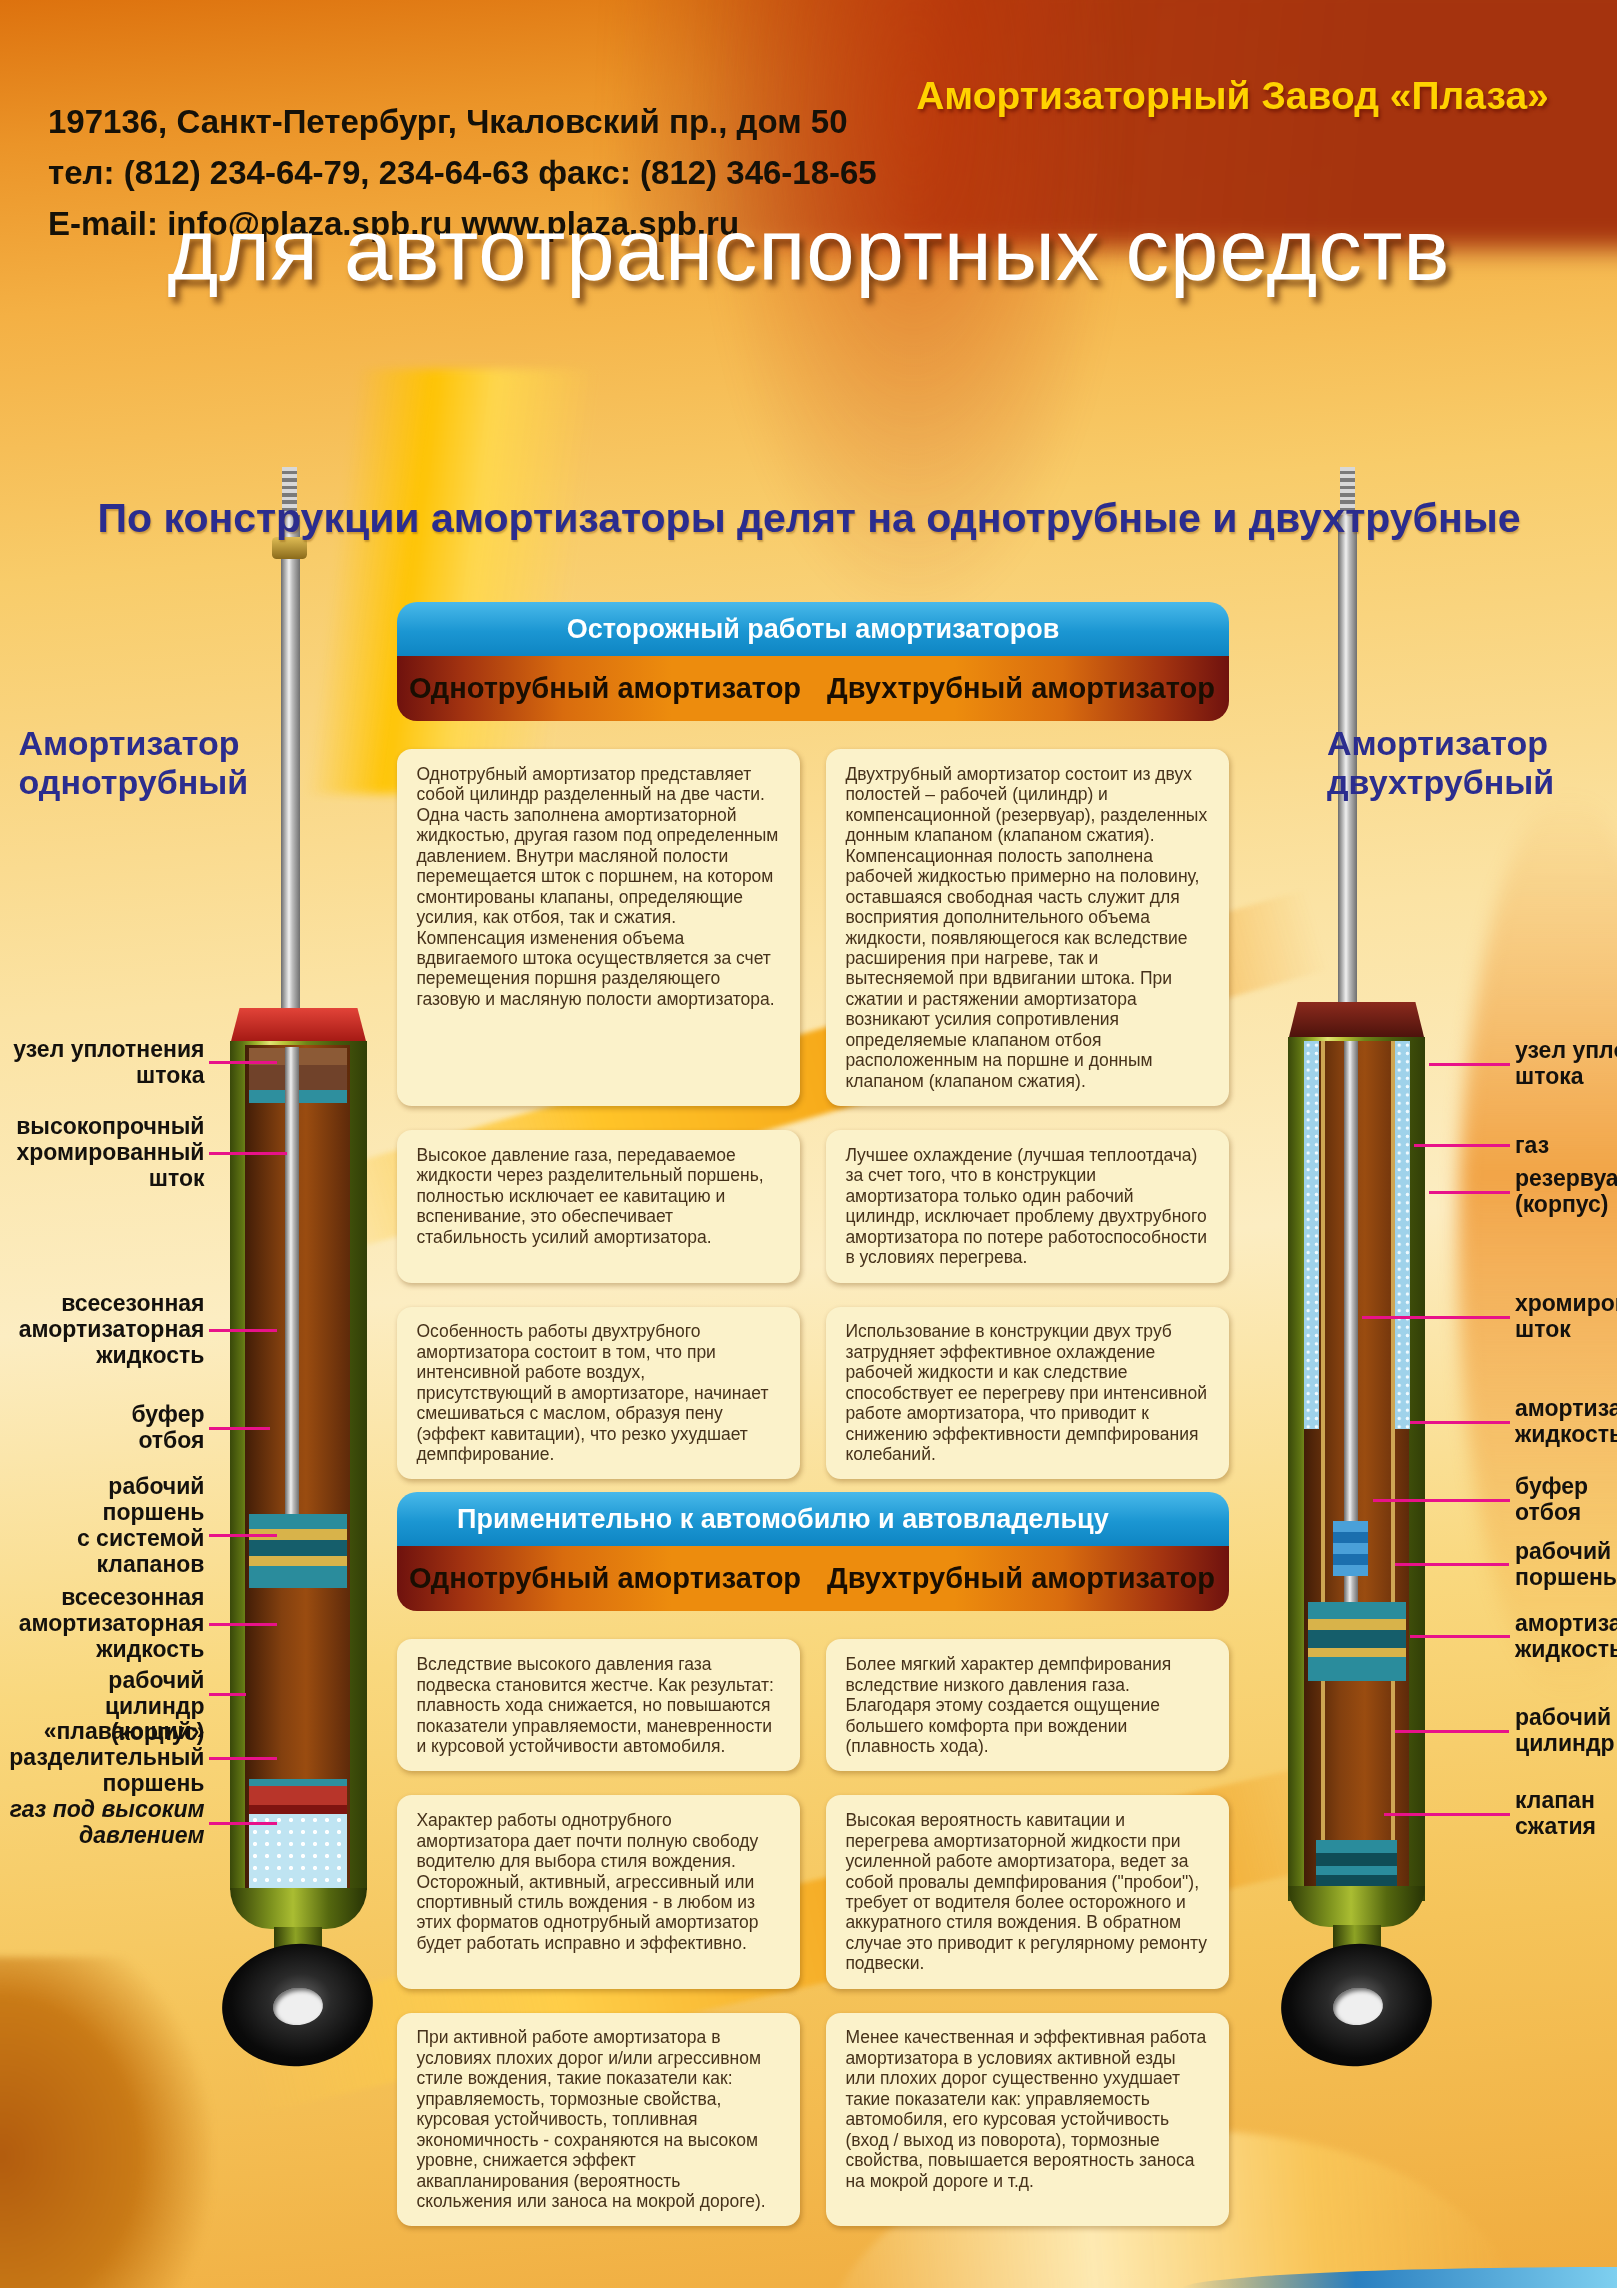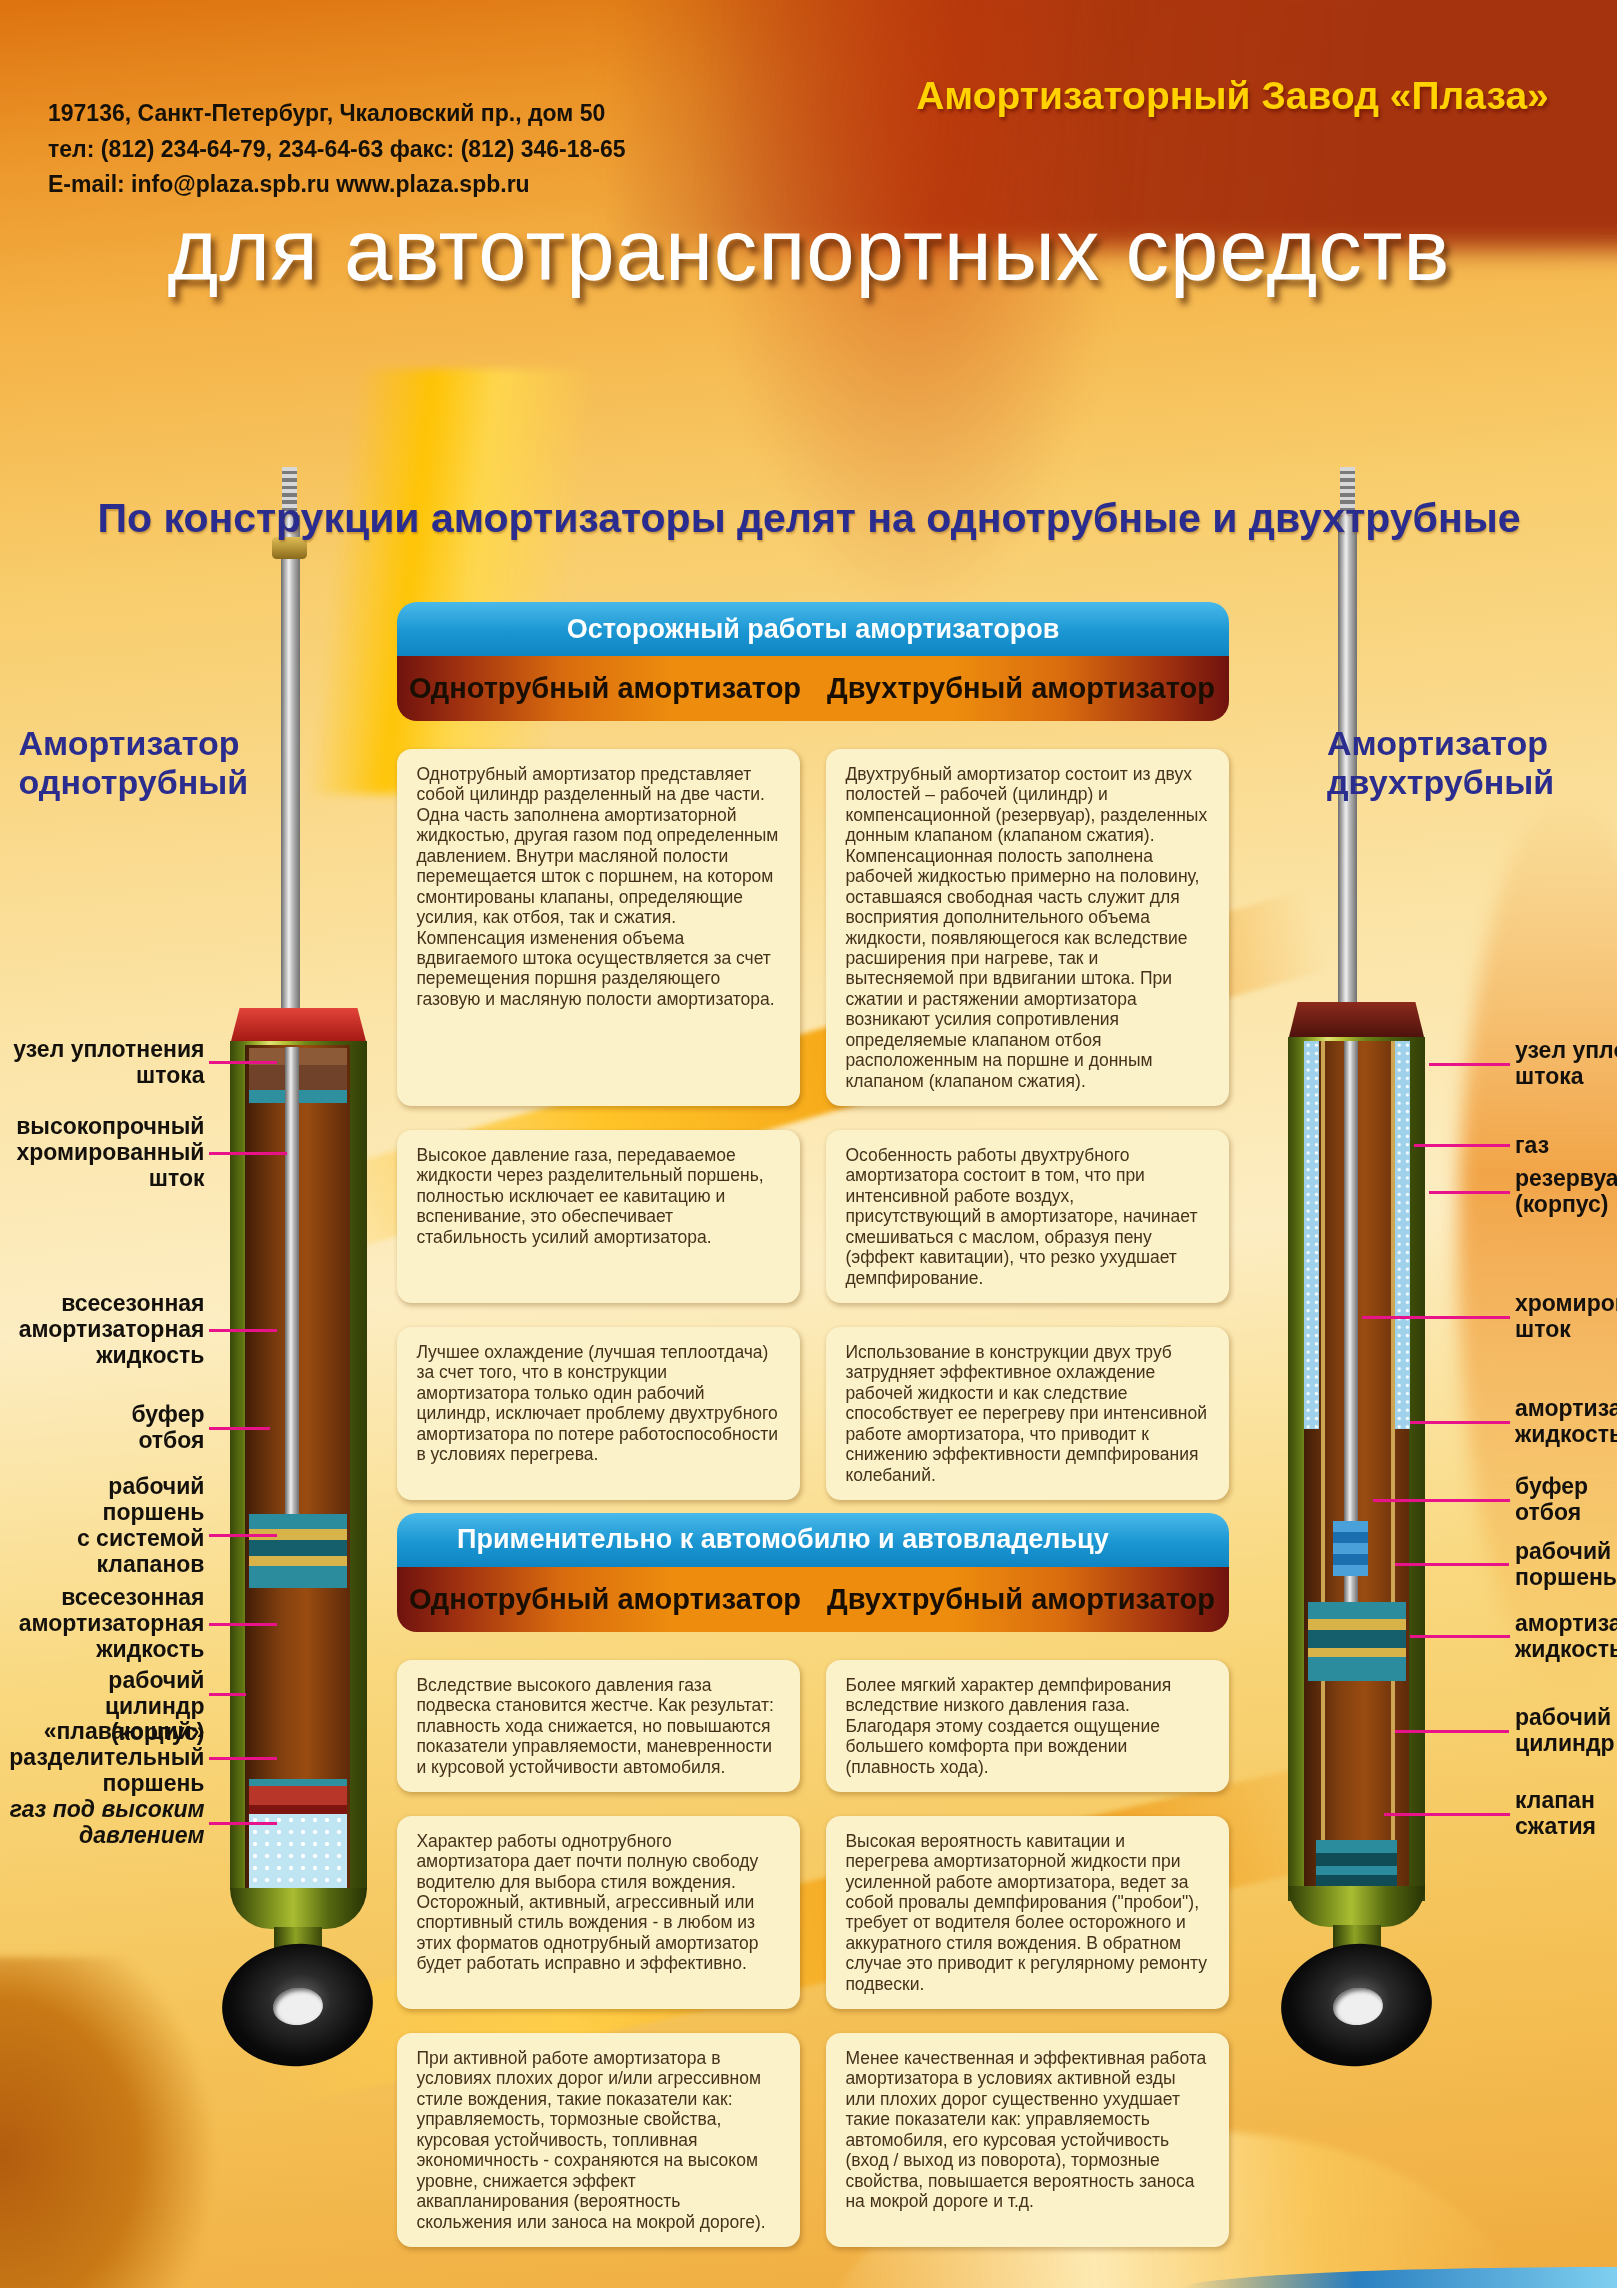--- a/index.html
+++ b/index.html
@@ -3,21 +3,21 @@
 <meta charset="utf-8">
 <style>
   html,body{margin:0;padding:0;}
   .page{position:relative;width:1618px;height:2289px;overflow:hidden;
         font-family:"Liberation Sans",sans-serif;
         background:linear-gradient(175deg,#dd720e 0%,#eb9428 6%,#f4b044 13%,#f8cc6a 24%,
                    #fbe3a4 42%,#fcedc2 55%,#f9d87e 70%,#f5c45a 84%,#f0ab3e 100%);}
   .bg{position:absolute;z-index:0;}
   
   .contact{position:absolute;left:48px;top:96px;z-index:3;font-weight:bold;
-           font-size:23px;line-height:1.55;color:#151108;}
+           font-size:33px;line-height:1.55;color:#151108;}
   .company{position:absolute;left:868px;top:72px;width:729px;z-index:3;text-align:center;
            font-weight:bold;font-size:39px;line-height:1.22;color:#ffd200;
            text-shadow:1.8px 2.8px 3.7px rgba(90,10,0,.55);}
   .main-title{position:absolute;left:0;top:201px;width:1618px;z-index:3;text-align:center;
            color:#ffffff;font-size:87px;line-height:1.13;font-weight:normal;letter-spacing:0.9px;
            text-shadow:4.6px 5.5px 6.5px rgba(75,28,0,.7);}
   .subtitle{position:absolute;left:0;top:495px;width:1618px;z-index:3;text-align:center;
            font-weight:bold;font-size:41px;color:#2b2d8e;text-shadow:0.9px 1.8px 1.8px rgba(120,70,0,.35);}
   
   .tables{position:absolute;left:397px;top:602px;width:832px;z-index:3;}
@@ -100,22 +100,22 @@
     <div>
       <div class="banner center">Осторожный работы амортизаторов</div>
       <div class="colband">
         <span>Однотрубный амортизатор</span>
         <span>Двухтрубный амортизатор</span>
       </div>
       <div class="rows">
         <div class="cell">Однотрубный амортизатор представляет собой цилиндр разделенный на две части. Одна часть заполнена амортизаторной жидкостью, другая газом под определенным давлением. Внутри масляной полости перемещается шток с поршнем, на котором смонтированы клапаны, определяющие усилия, как отбоя, так и сжатия. Компенсация изменения объема вдвигаемого штока осуществляется за счет перемещения поршня разделяющего газовую и масляную полости амортизатора.</div>
         <div class="cell">Двухтрубный амортизатор состоит из двух полостей – рабочей (цилиндр) и компенсационной (резервуар), разделенных донным клапаном (клапаном сжатия). Компенсационная полость заполнена рабочей жидкостью примерно на половину, оставшаяся свободная часть служит для восприятия дополнительного объема жидкости, появляющегося как вследствие расширения при нагреве, так и вытесняемой при вдвигании штока. При сжатии и растяжении амортизатора возникают усилия сопротивления определяемые клапаном отбоя расположенным на поршне и донным клапаном (клапаном сжатия).</div>
         <div class="cell">Высокое давление газа, передаваемое жидкости через разделительный поршень, полностью исключает ее кавитацию и вспенивание, это обеспечивает стабильность усилий амортизатора.</div>
+        <div class="cell">Лучшее охлаждение (лучшая теплоотдача) за счет того, что в конструкции амортизатора только один рабочий цилиндр, исключает проблему двухтрубного амортизатора по потере работоспособности в условиях перегрева.</div>
         <div class="cell">Особенность работы двухтрубного амортизатора состоит в том, что при интенсивной работе воздух, присутствующий в амортизаторе, начинает смешиваться с маслом, образуя пену (эффект кавитации), что резко ухудшает демпфирование.</div>
-        <div class="cell">Лучшее охлаждение (лучшая теплоотдача) за счет того, что в конструкции амортизатора только один рабочий цилиндр, исключает проблему двухтрубного амортизатора по потере работоспособности в условиях перегрева.</div>
         <div class="cell">Использование в конструкции двух труб затрудняет эффективное охлаждение рабочей жидкости и как следствие способствует ее перегреву при интенсивной работе амортизатора, что приводит к снижению эффективности демпфирования колебаний.</div>
       </div>
     </div>
 
     <div class="section2">
       <div class="banner left">Применительно к автомобилю и автовладельцу</div>
       <div class="colband">
         <span>Однотрубный амортизатор</span>
         <span>Двухтрубный амортизатор</span>
       </div>

